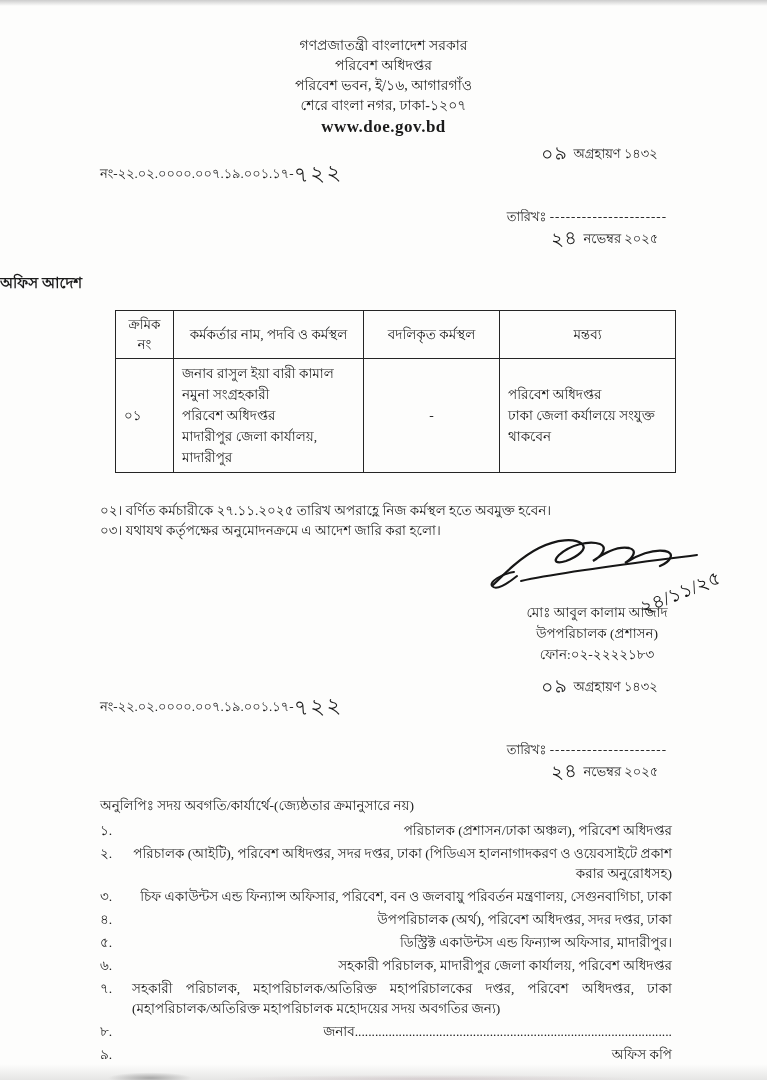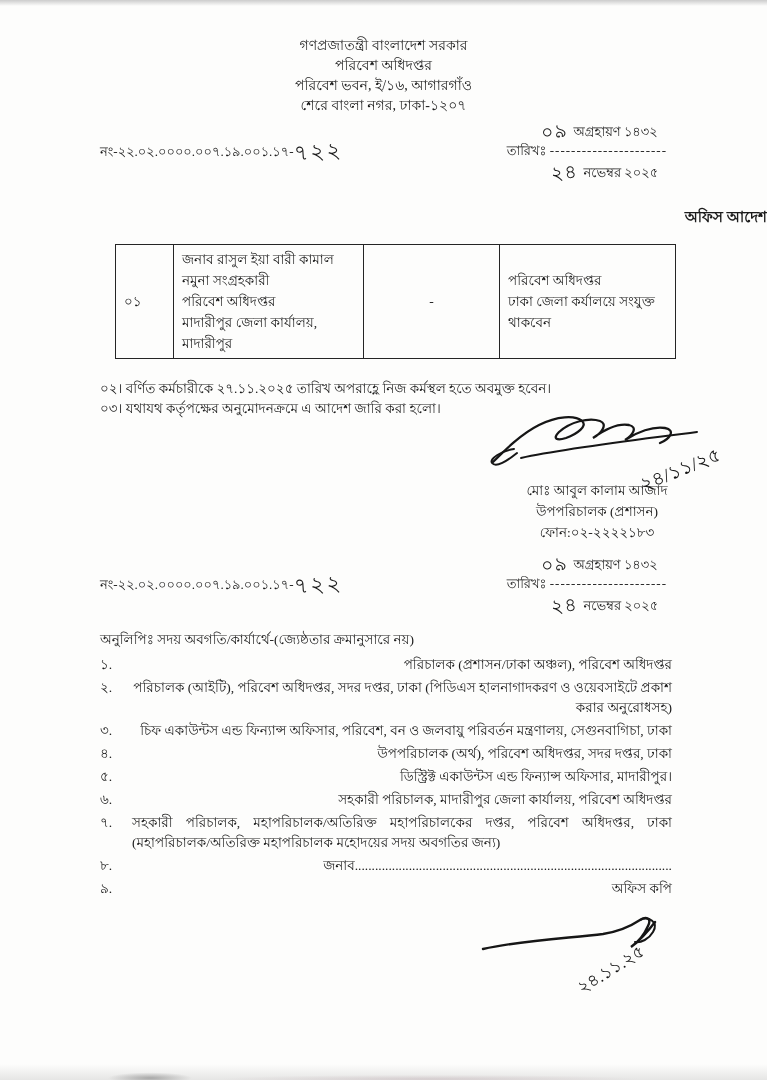--- a/index.html
+++ b/index.html
@@ -27,38 +27,38 @@
   
   .memo-row { display:flex; justify-content:space-between; align-items:flex-start;
               margin:4px 100px 0 100px; }
   .memo-no { font-size:13px; white-space:nowrap; padding-top:18px; }
   .hand { display:inline-block; font-size:22px; line-height:1; transform:rotate(-4deg);
           letter-spacing:2px; position:relative; top:3px; }
   .hand-sm { display:inline-block; font-size:19px; line-height:1; transform:rotate(-6deg);
           letter-spacing:1px; position:relative; top:2px; margin-right:3px; }
   .date-block { font-size:13px; text-align:left; min-width:158px; }
   .date-block .d-row1 { padding-left:34px; white-space:nowrap; }
-  .date-block .d-row2 { white-space:nowrap; }
+  .date-block .d-row2 { white-space:nowrap;margin-top:44px; }
   .date-block .d-row2 .dashes { letter-spacing:1px; }
   .date-block .d-row3 { padding-left:44px; white-space:nowrap; }
   
-  .order-title { text-align:right; font-weight:bold; font-size:15px; margin:24px 0 0 0; }
+  .order-title { text-align:left; font-weight:bold; font-size:15px; margin:24px 0 0 0; }
   .intro { margin:24px 100px 0 100px; }
   table.order-table { border-collapse:collapse; margin:16px 0 0 115px; table-layout:fixed; }
   table.order-table th, table.order-table td {
     border:1.6px solid #252525; padding:4px 8px; font-weight:normal; font-size:13.5px;
     vertical-align:middle;
   }
   table.order-table th { text-align:center; height:30px; }
   col.c-serial{width:58px;} col.c-name{width:190px;} col.c-transfer{width:136px;} col.c-remark{width:176px;}
   td.cell-serial{ }
   td.cell-transfer{ text-align:center; }
   td.cell-name div, td.cell-remark div { line-height:21px; }
   .para { margin:0 70px 0 100px; }
-  .para-first { margin-top:20px; }
+  .para-first { margin-top:28px; }
   
   .sig-block { display:flex; flex-direction:column; align-items:center; position:relative; }
   .sig1-wrap { width:230px; margin:-6px 55px 0 auto; }
   .sig2-wrap { width:220px; margin:16px 80px 0 auto; }
   .sig-scrawl { position:relative; }
   .sig-hand-date { position:absolute; font-size:19px; white-space:nowrap; color:#141414; }
   .sig1-date { right:-16px; bottom:-4px; transform:rotate(-22deg); }
   .sig2-date { right:28px; bottom:-16px; transform:rotate(-32deg); font-size:17px; }
   .sig-line { line-height:21px; text-align:left; }
   
@@ -73,20 +73,21 @@
 </head>
 <body>
 
 <div class="page">
 
   <div class="letterhead">
     <div class="lh-line">গণপ্রজাতন্ত্রী বাংলাদেশ সরকার</div>
     <div class="lh-line">পরিবেশ অধিদপ্তর</div>
     <div class="lh-line">পরিবেশ ভবন, ই/১৬, আগারগাঁও</div>
     <div class="lh-line">শেরে বাংলা নগর, ঢাকা-১২০৭</div>
+    <div class="website">www.doe.gov.bd</div>
   </div>
 
   <div class="memo-row">
     <div class="memo-no">
       <span>নং-২২.০২.০০০০.০০৭.১৯.০০১.১৭-</span><span class="hand">৭২২</span>
     </div>
     <div class="date-block">
       <div class="d-row1">
         <span class="hand-sm">০৯</span>
         <span>অগ্রহায়ণ ১৪৩২</span>
@@ -105,20 +106,26 @@
   <div class="order-title">অফিস আদেশ</div>
 
   <table class="order-table">
     <colgroup>
         <col class="c-serial">
         <col class="c-name">
         <col class="c-transfer">
         <col class="c-remark">
       </colgroup>
     <tbody>
+        <tr>
+      <th>ক্রমিক নং</th>
+      <th>কর্মকর্তার নাম, পদবি ও কর্মস্থল</th>
+      <th>বদলিকৃত কর্মস্থল</th>
+      <th>মন্তব্য</th>
+    </tr>
     <tr>
       <td class="cell-serial">০১</td>
       <td class="cell-name">
         <div>জনাব রাসুল ইয়া বারী কামাল</div>
         <div>নমুনা সংগ্রহকারী</div>
         <div>পরিবেশ অধিদপ্তর</div>
         <div>মাদারীপুর জেলা কার্যালয়,</div>
         <div>মাদারীপুর</div>
       </td>
       <td class="cell-transfer">-</td>

